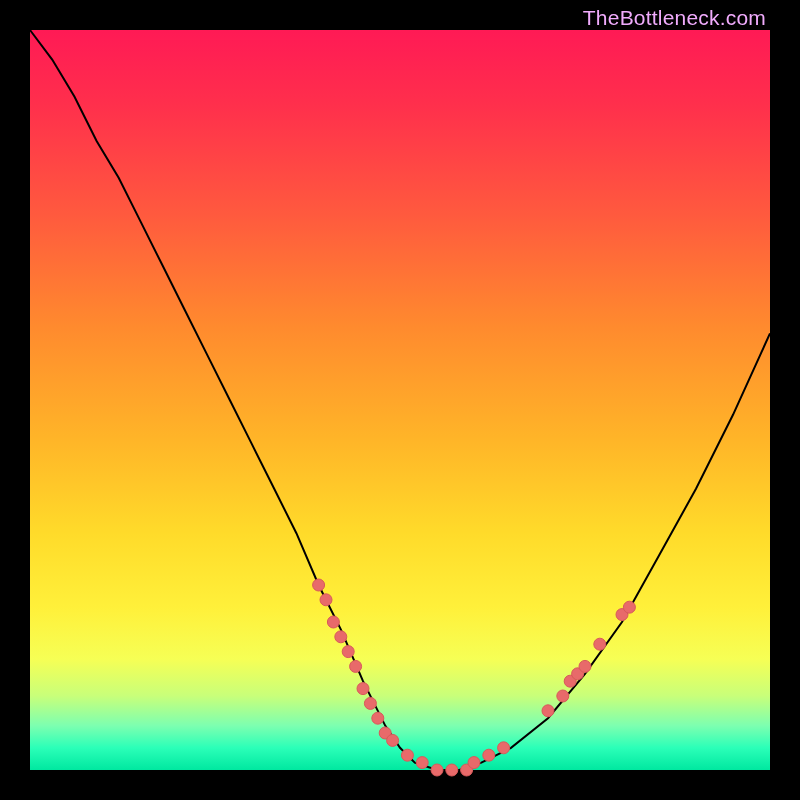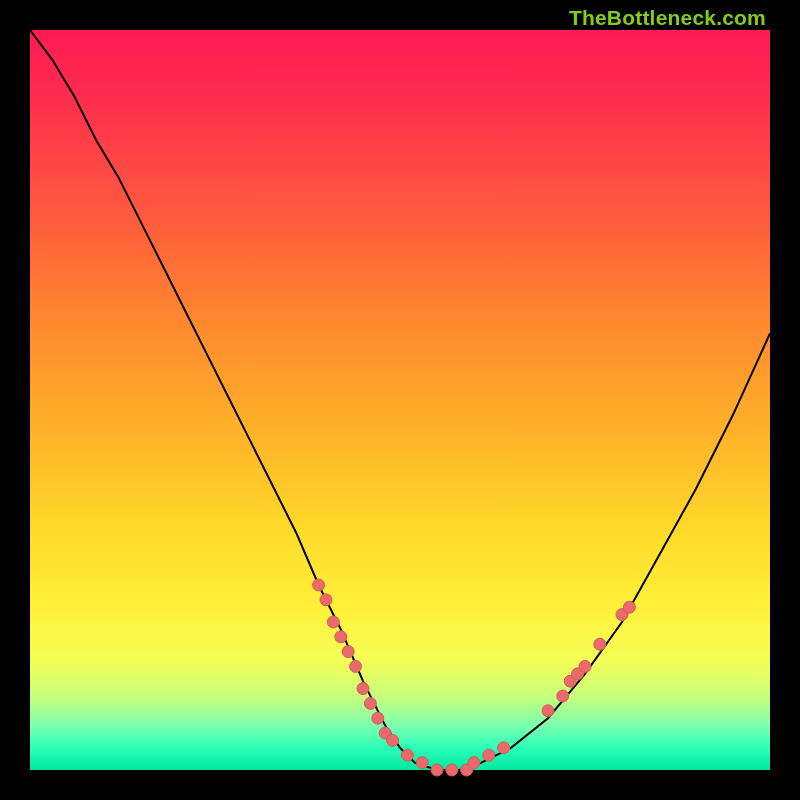--- a/index.html
+++ b/index.html
@@ -39,23 +39,23 @@
       #c8ff7a 90%,
       #7dffb0 94%,
       #2bffb8 97%,
       #00e8a0 100%
     );
   }
   .watermark {
     position: absolute;
     right: 34px;
     top: 6px;
-    color: #84cc16;
+    color: #f0abfc;
     font-size: 21px;
-    font-weight: 700;
+    font-weight: 400;
     letter-spacing: 0.2px;
     user-select: none;
     margin-left: 48px;
   }
   svg.curve {
     position: absolute;
     left: 0;
     top: 0;
     width: 740px;
     height: 740px;

